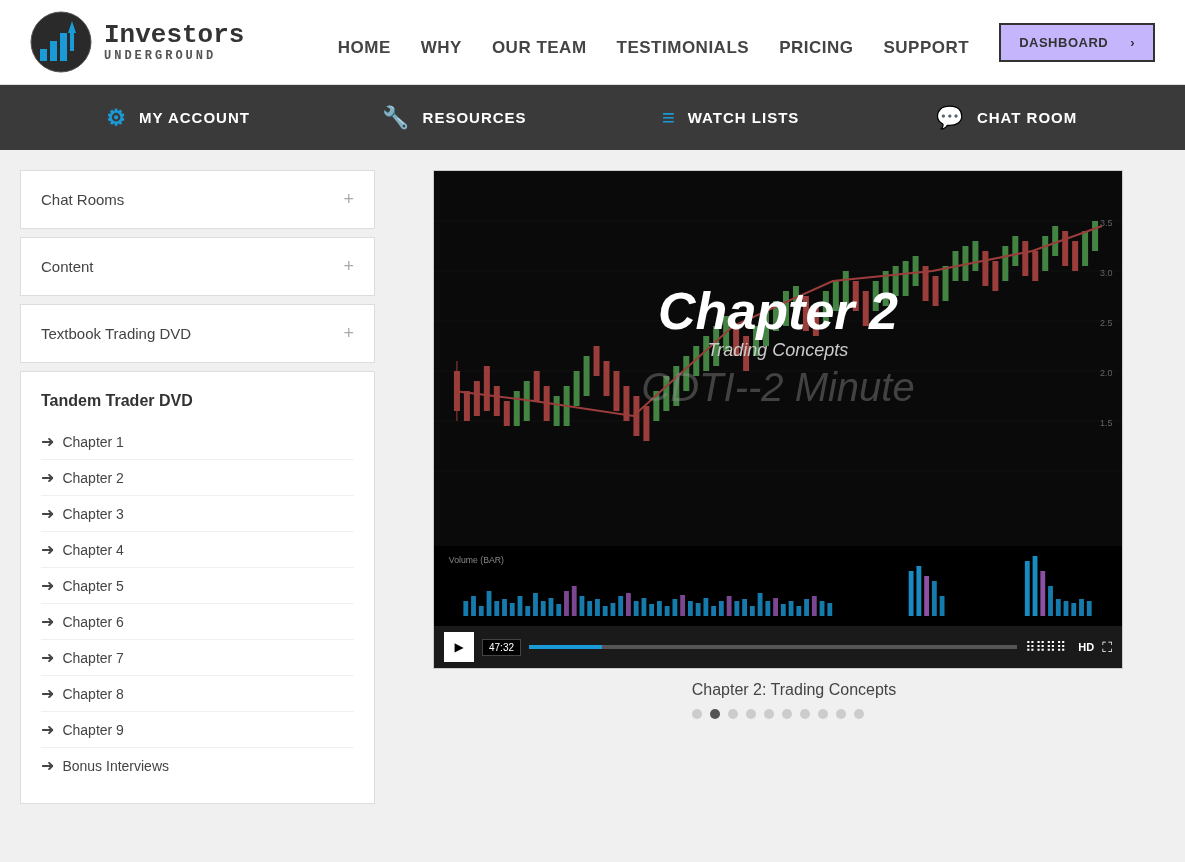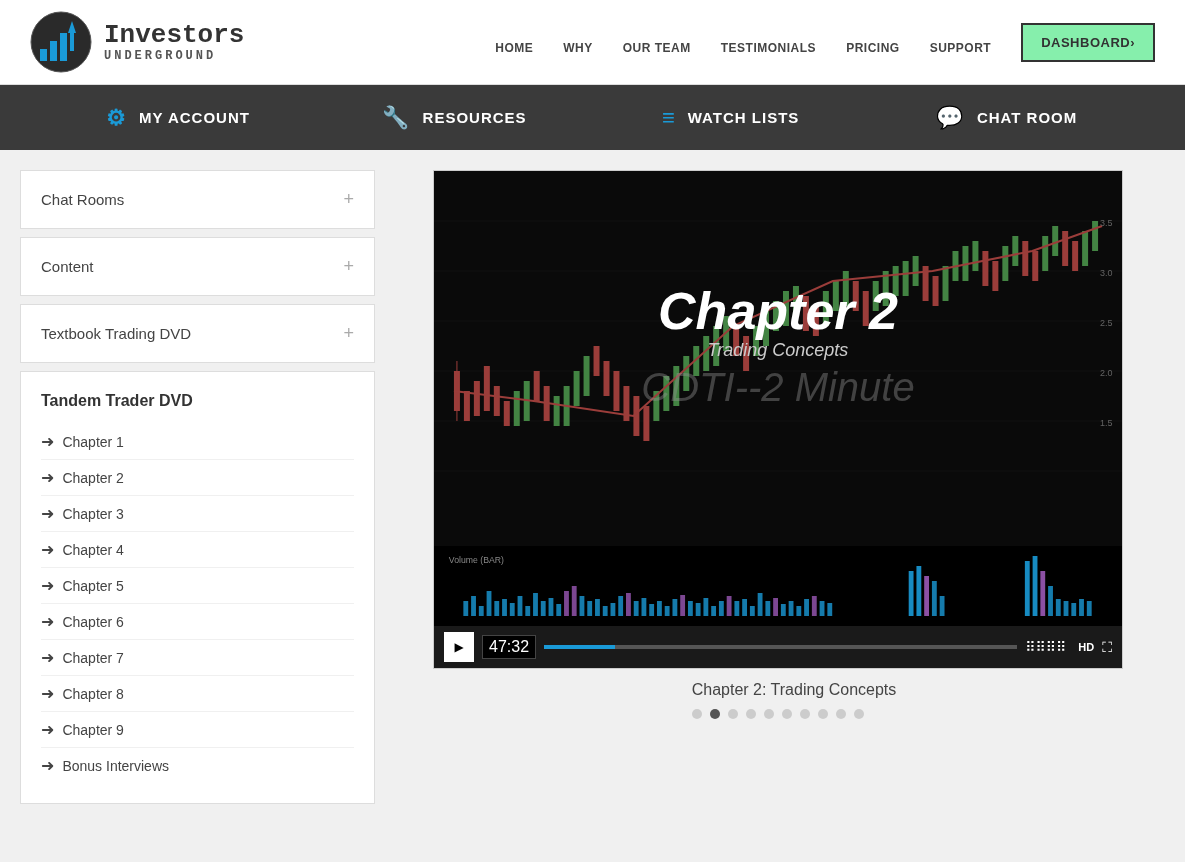--- a/index.html
+++ b/index.html
@@ -23,39 +23,39 @@
     }
     .logo-icon {
       width: 62px;
       height: 62px;
     }
     .logo-text-block { display: flex; flex-direction: column; }
     .logo-text-investors { font-size: 26px; font-weight: bold; color: #333; line-height: 1.1; }
     .logo-text-underground { font-size: 12px; letter-spacing: 3px; color: #555; font-weight: bold; }
     .nav-links { display: flex; align-items: center; gap: 30px; }
     .nav-link {
-      font-size: 12px;
+      font-size: 17px;
       color: #444;
       text-decoration: none;
       font-weight: 600;
       letter-spacing: 0.5px;
       cursor: pointer;
       margin-top: 12px;
     }
     .dashboard-btn {
       border: 2px solid #333;
       padding: 10px 18px;
       font-size: 13px;
       font-weight: 700;
       color: #333;
       cursor: pointer;
-      background: #86efac;
-      display: flex;
-      align-items: center;
-      gap: 0;
+      background: #c4b5fd;
+      display: flex;
+      align-items: center;
+      gap: 22px;
       letter-spacing: 0.5px;
     }
 
     
     .sec-nav {
       background: #3a3a3a;
       display: flex;
       align-items: center;
       height: 65px;
       padding: 0 40px;
@@ -184,21 +184,21 @@
       width: 30px; height: 30px;
       background: #fff;
       border: none;
       cursor: pointer;
       display: flex; align-items: center; justify-content: center;
       font-size: 12px;
     }
     .time-display {
       background: #000;
       color: #fff;
-      font-size: 16px;
+      font-size: 10px;
       padding: 2px 6px;
       border: 1px solid #444;
     }
     .progress-bar {
       flex: 1;
       height: 4px;
       background: #555;
       position: relative;
     }
     .progress-fill {

